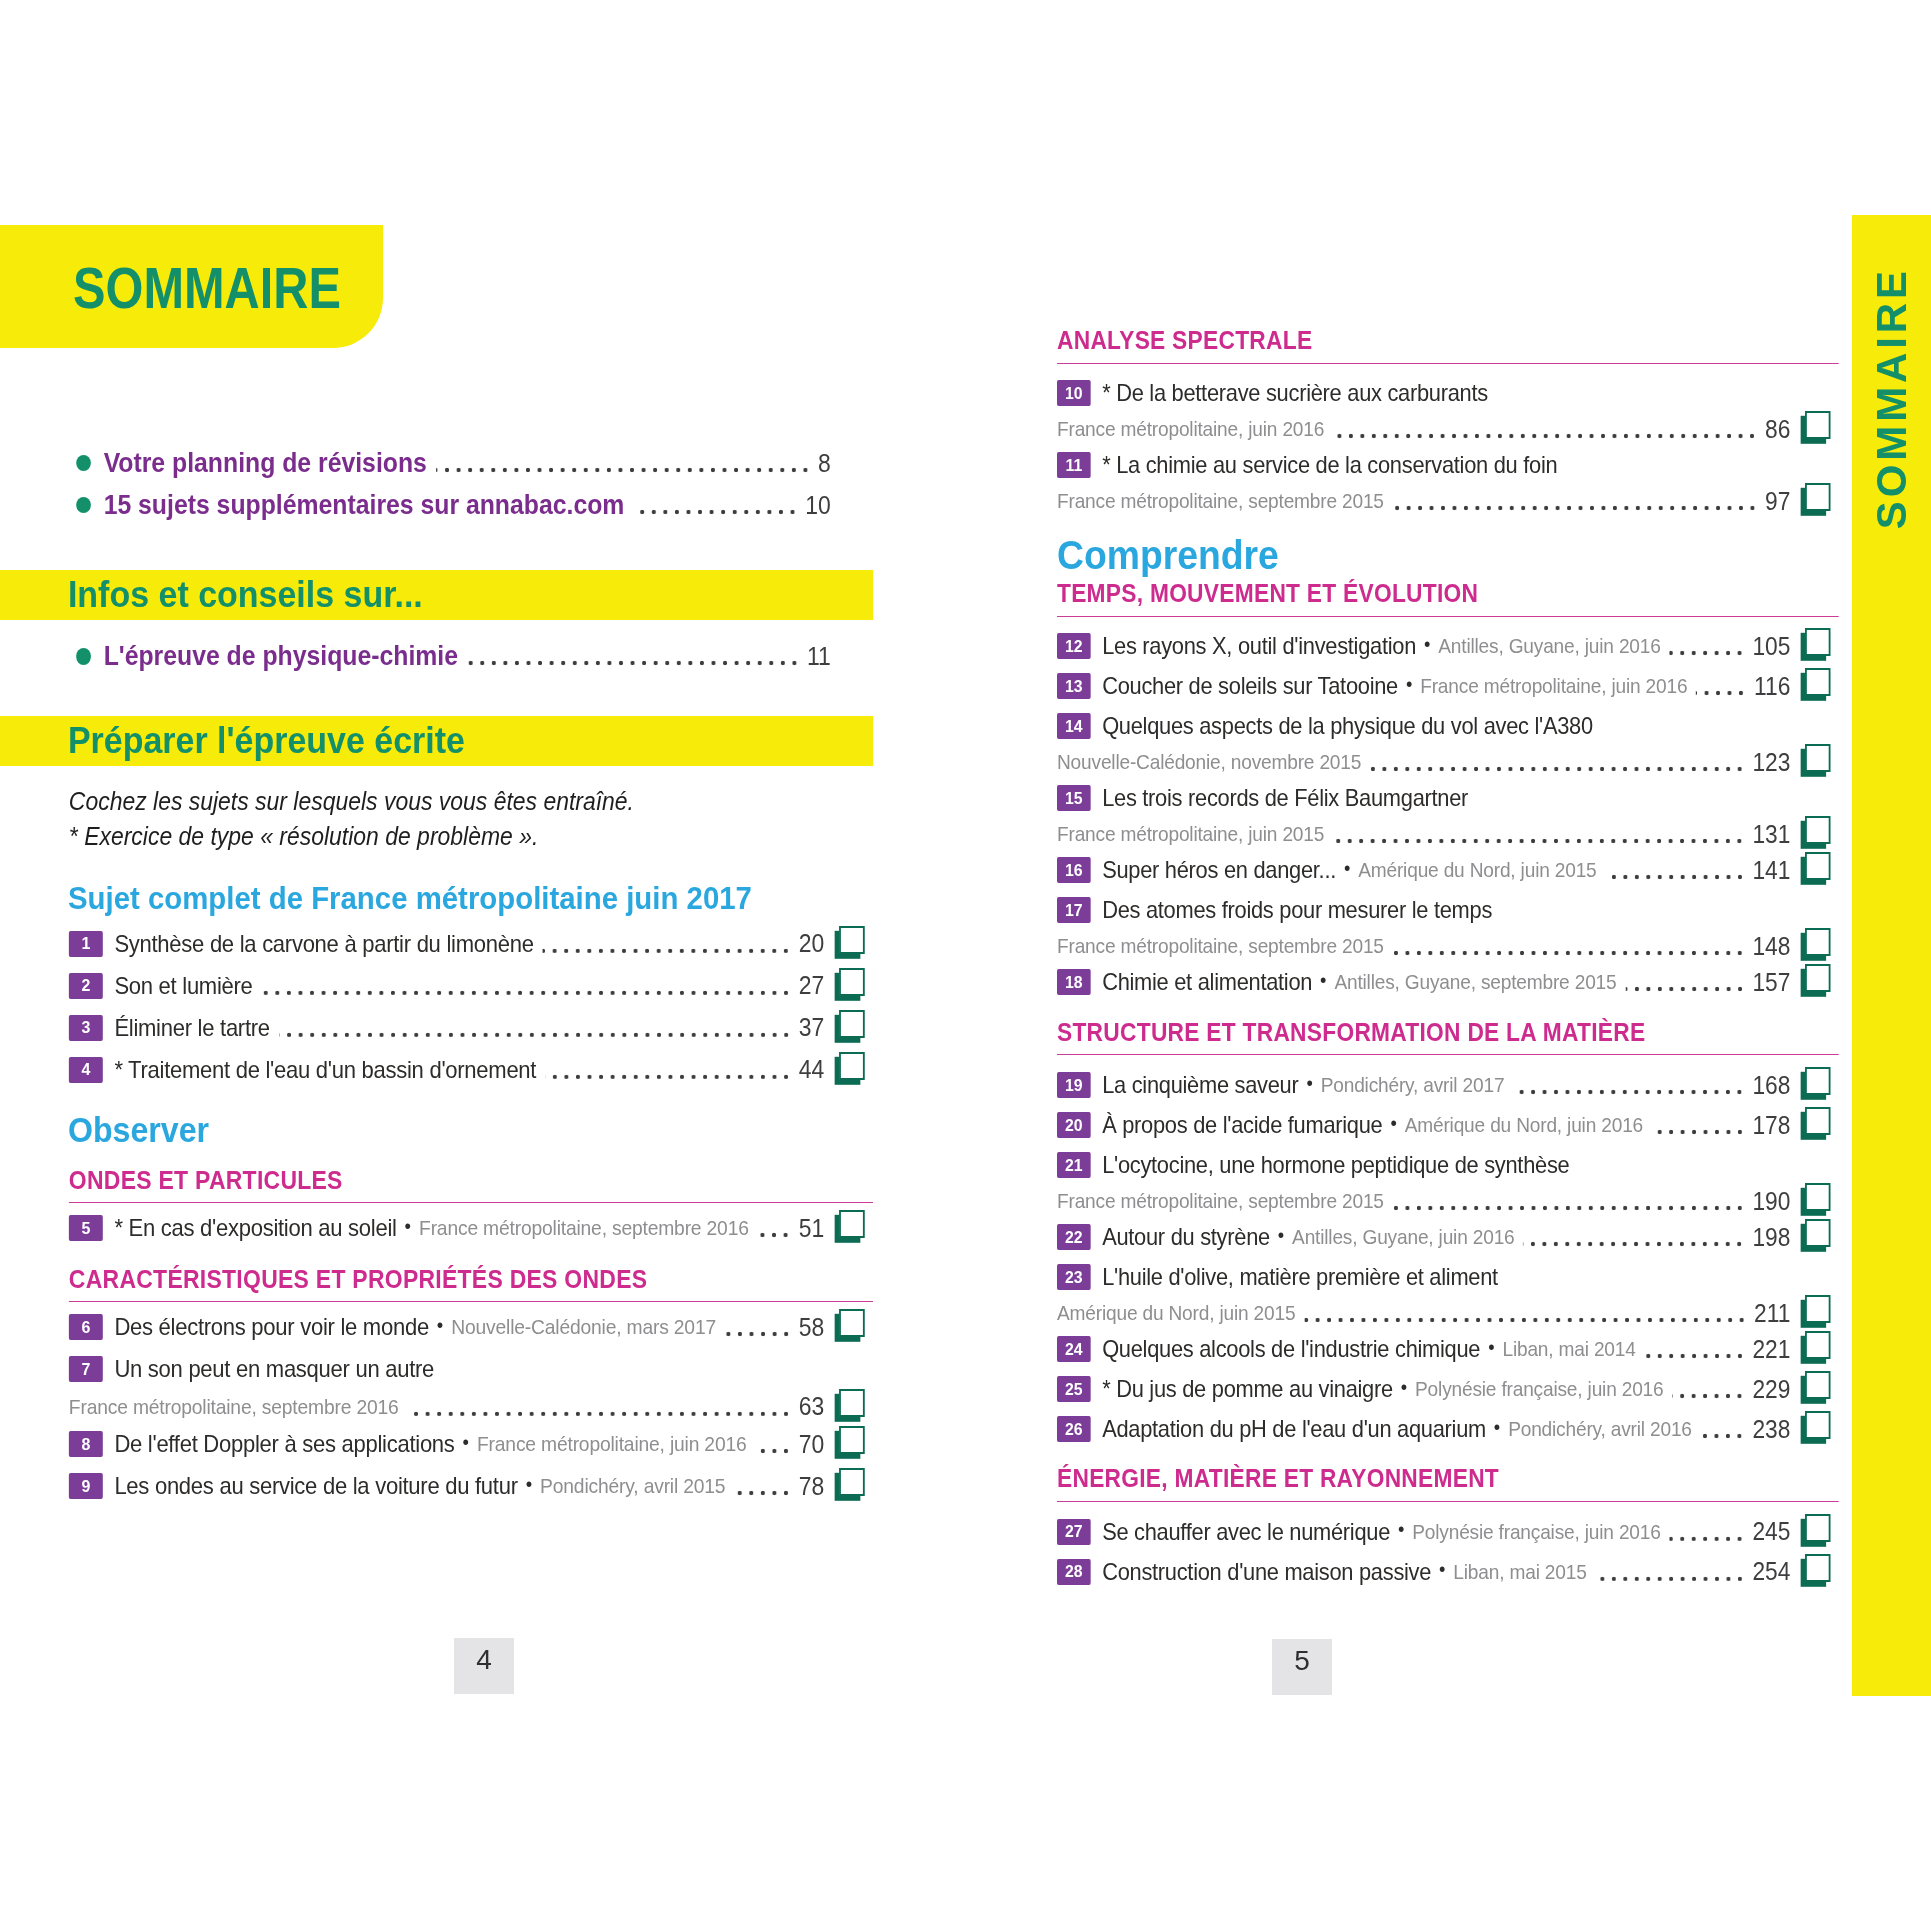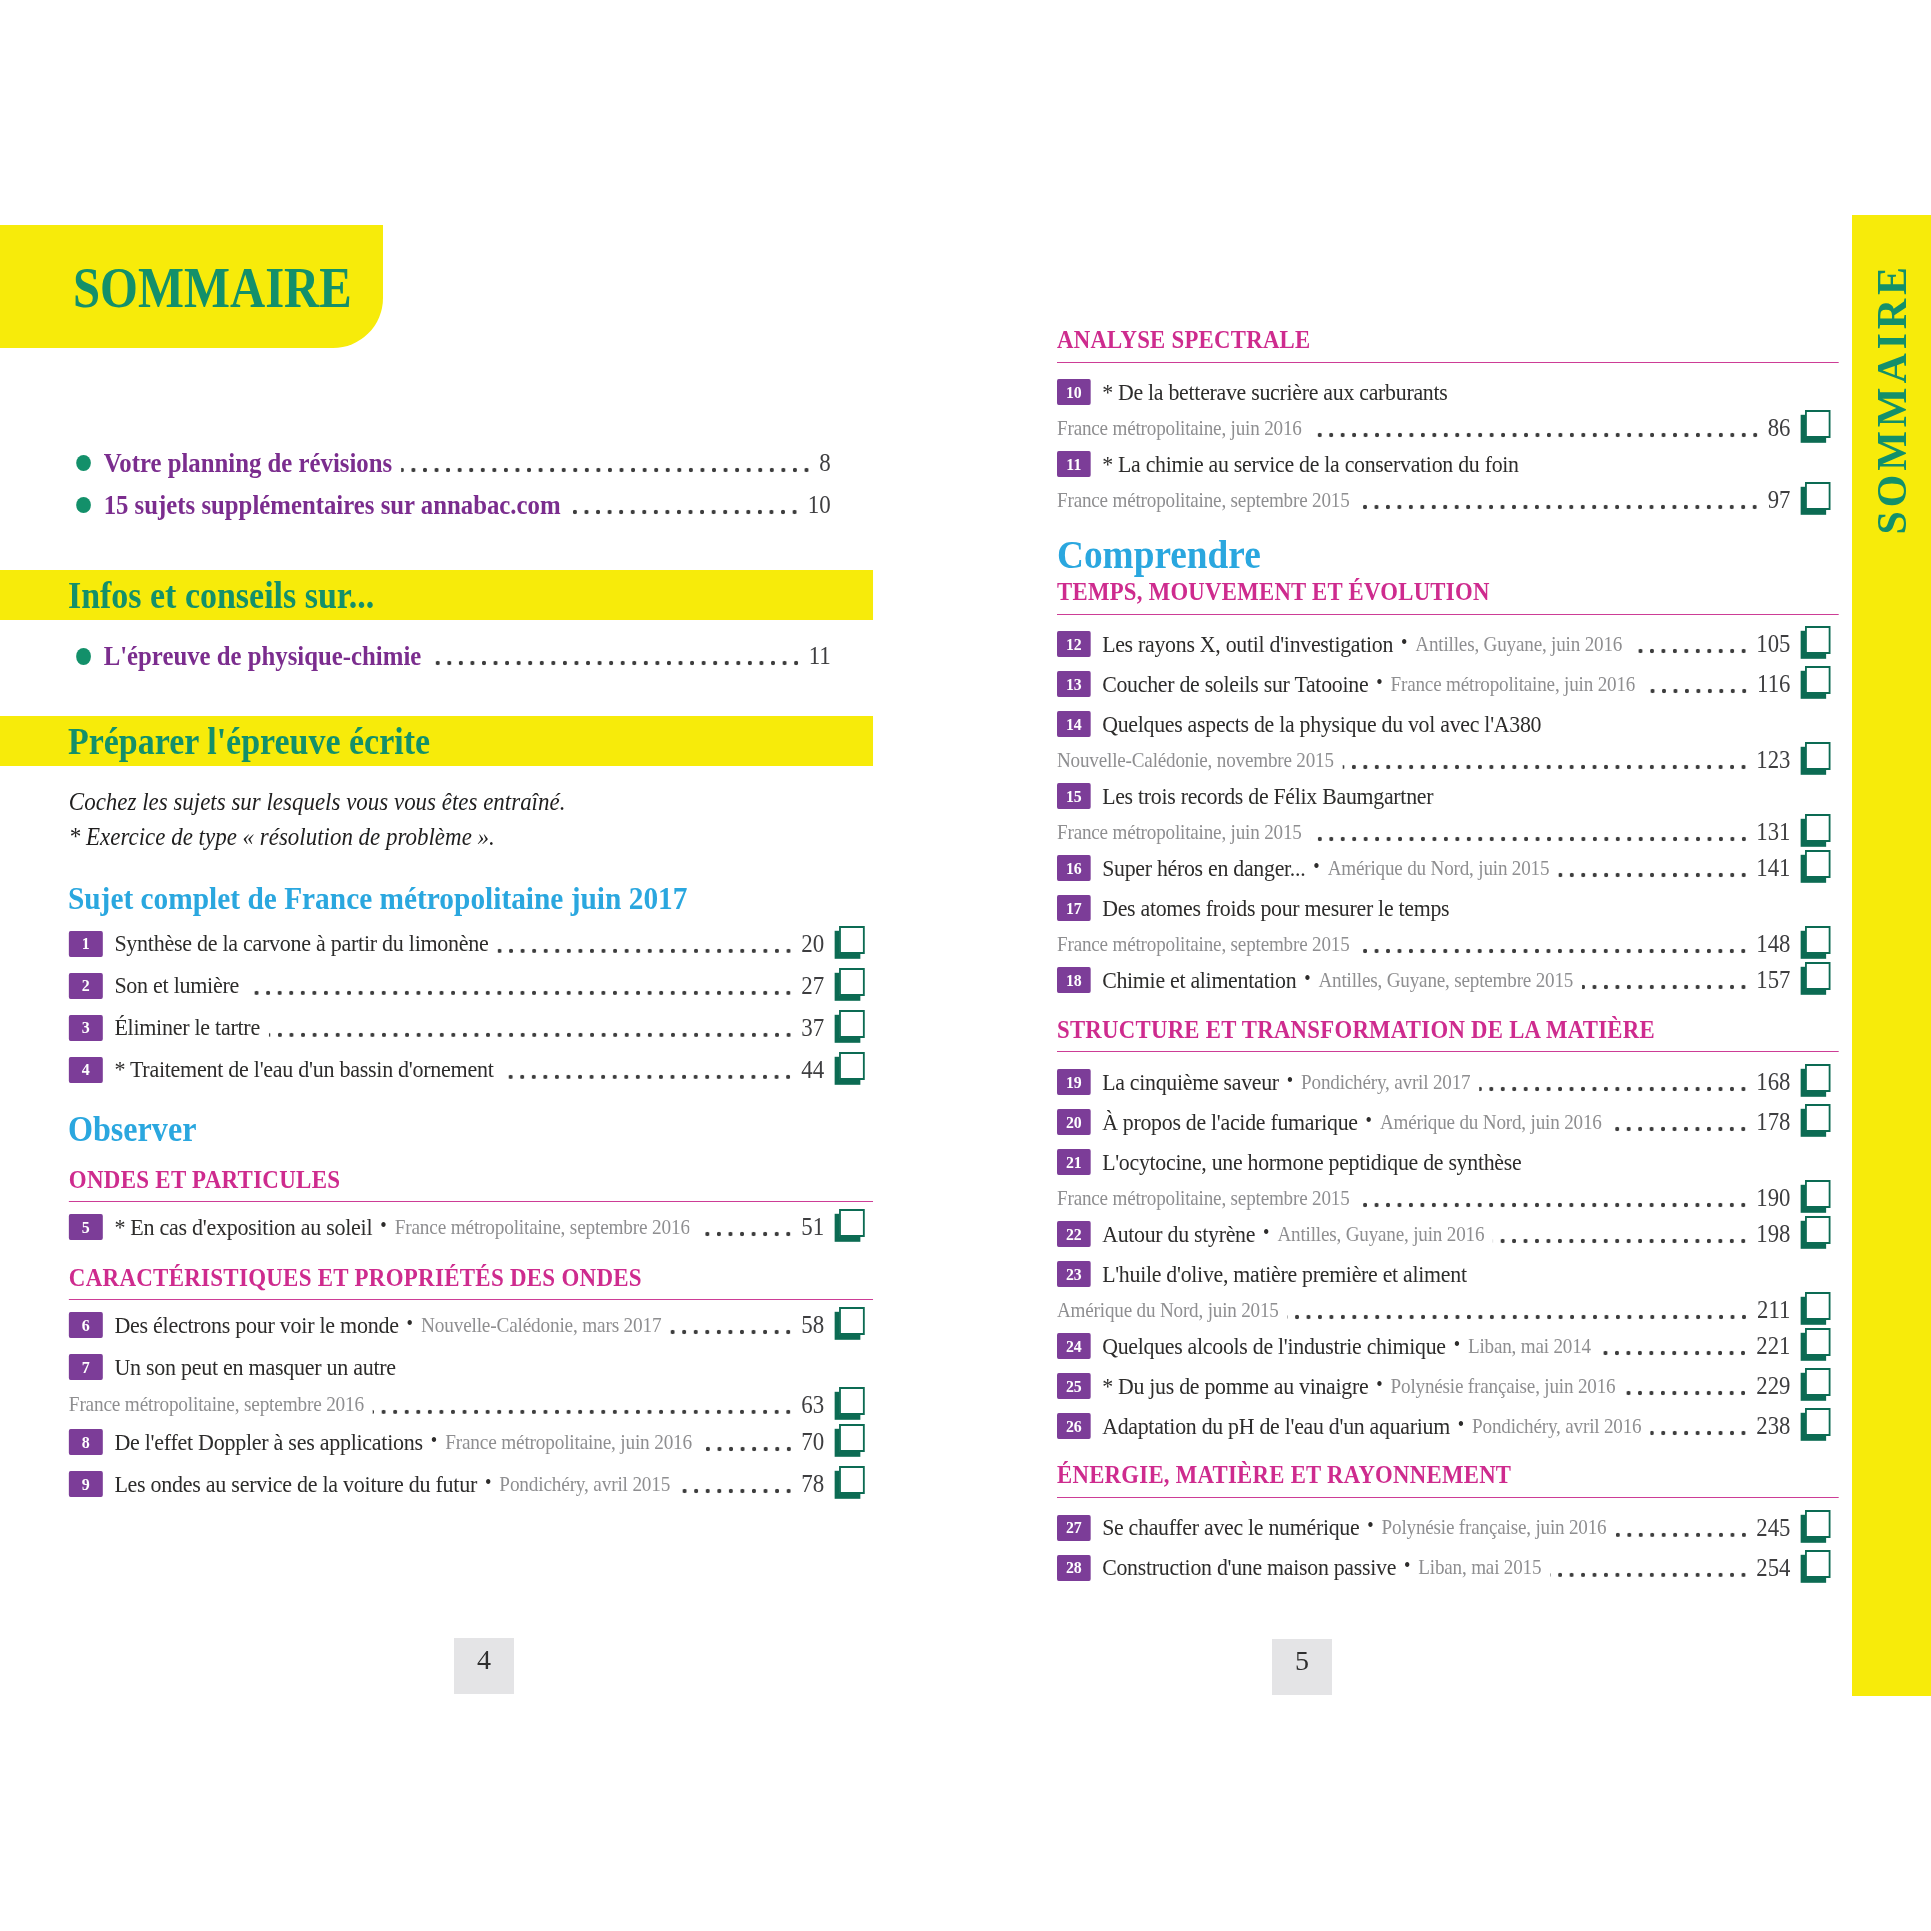--- a/index.html
+++ b/index.html
@@ -1,21 +1,21 @@
 <!DOCTYPE html>
 <html><head>
 <meta charset="utf-8">
 <style>
   html,body{margin:0;padding:0;}
   body{
     width:1931px;height:1931px;background:#ffffff;position:relative;overflow:hidden;
     font-family:"Liberation Sans", sans-serif;
     -webkit-font-smoothing:antialiased;
   }
-  .canvas{position:absolute;inset:0;font-family:Liberation Serif, serif;}
+  .canvas{position:absolute;inset:0;}
 
   
   .title-box{
     position:absolute;top:225px;left:0;width:383px;height:123px;
     background:#F7EB0A;border-radius:0 0 50px 0;
   }
   .title-text{
     display:inline-block;margin:29px 0 0 73px;
     font-size:58px;font-weight:bold;color:#13906A;letter-spacing:0px;
     transform:scaleX(.84);transform-origin:0 0;white-space:nowrap;

